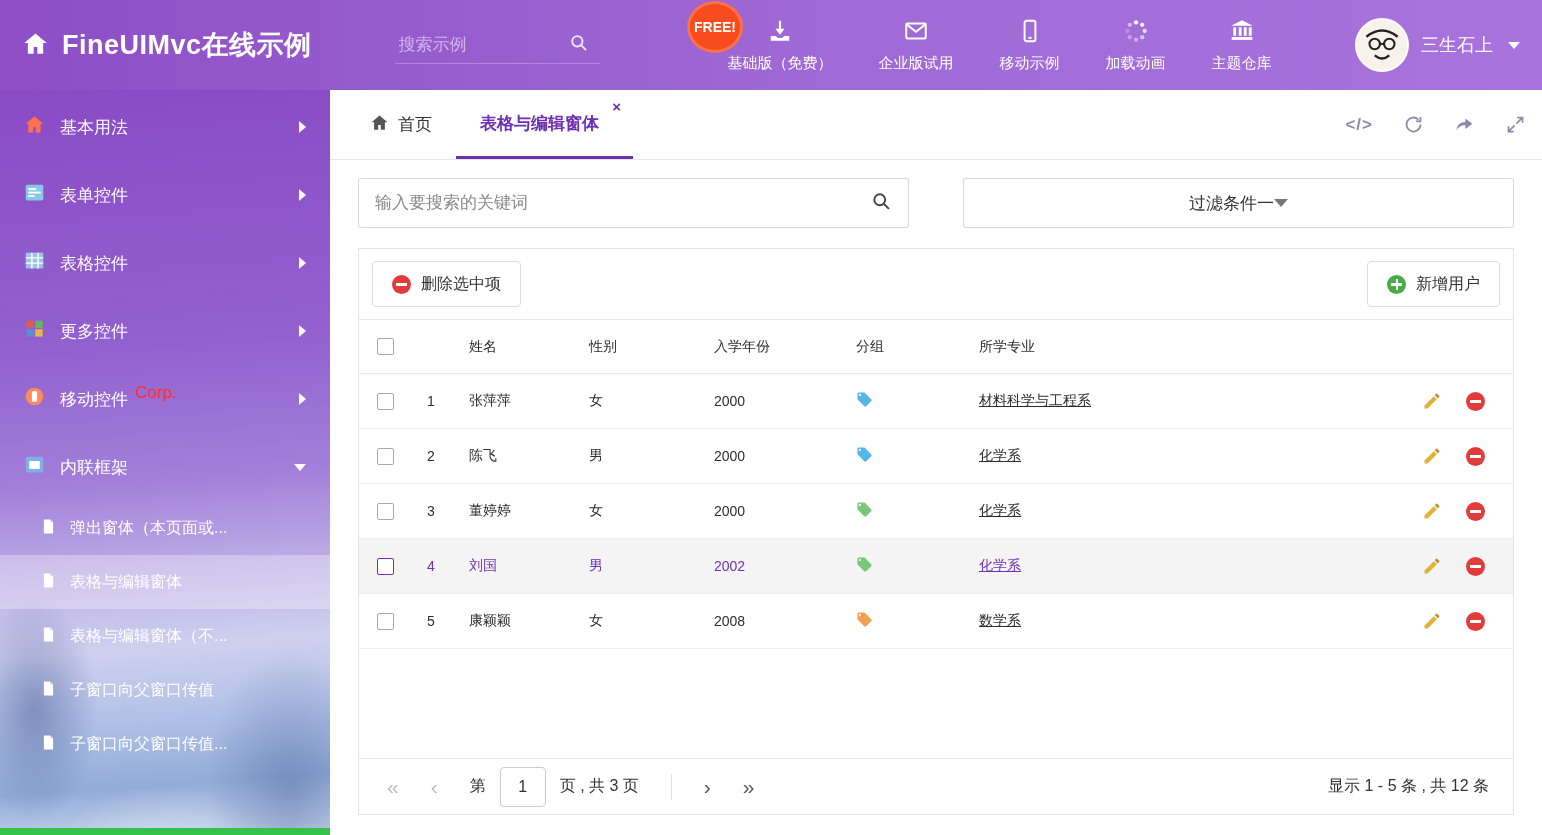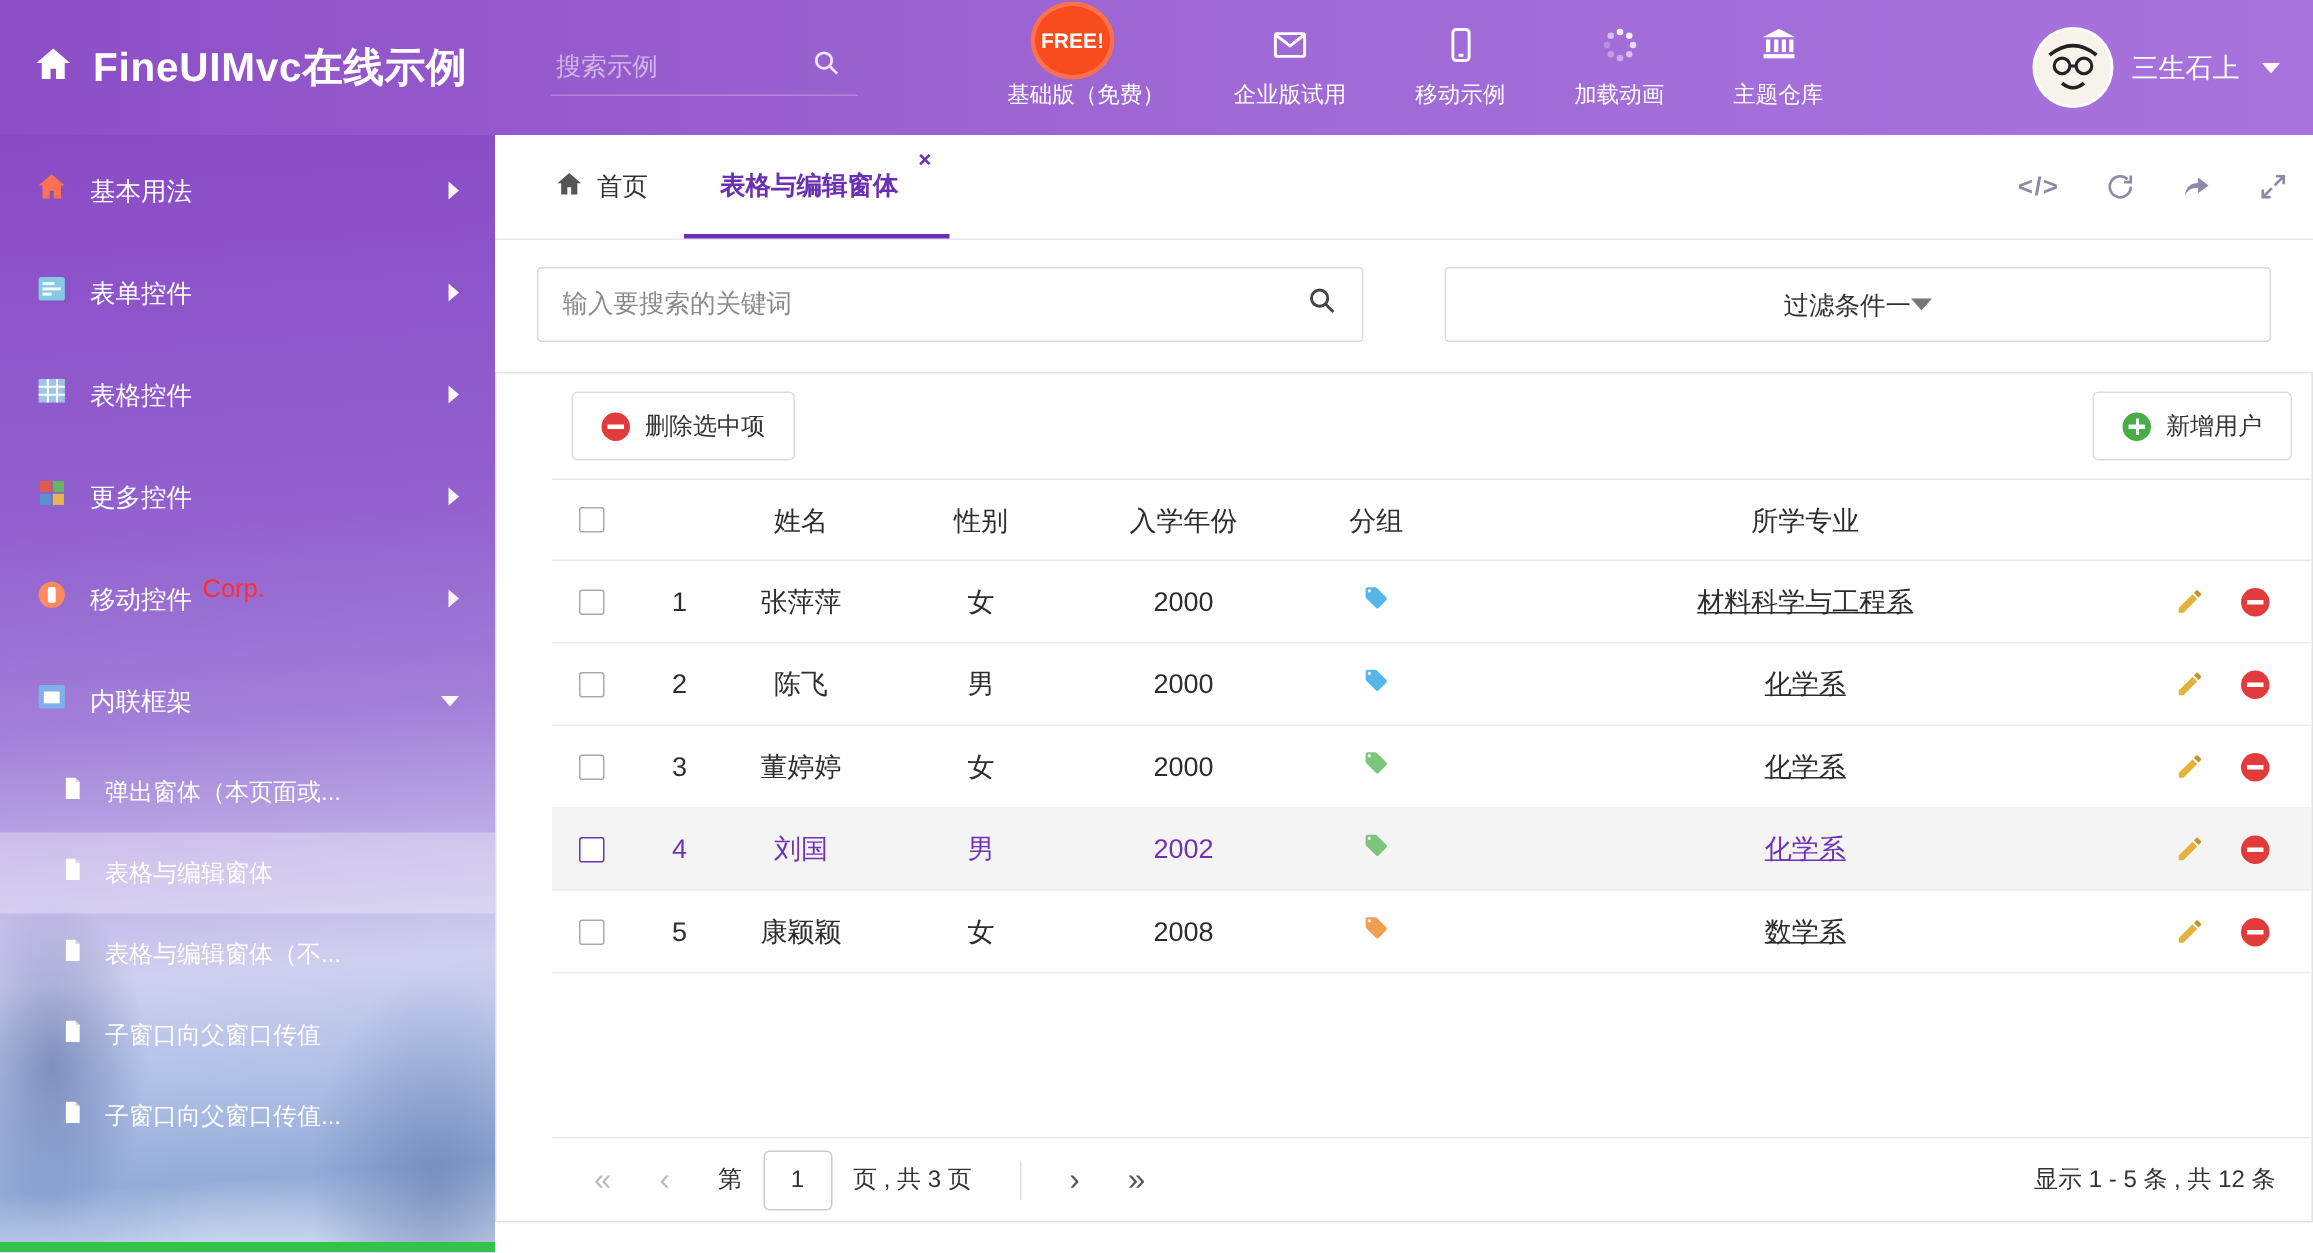--- a/index.html
+++ b/index.html
@@ -3,21 +3,21 @@
 <meta charset="utf-8">
 <style>
   * { box-sizing: border-box; margin: 0; padding: 0; }
   html,body { width:1542px; height:835px; overflow:hidden;
     font-family:"Liberation Sans","DejaVu Sans",sans-serif; }
   .app { display:grid; grid-template-columns:330px 1fr; grid-template-rows:90px 1fr;
     width:1542px; height:835px; }
 
   
   .topbar { grid-column:1/3; background:linear-gradient(90deg,#8d4ec6,#a06ad6 55%,#a873dd);
-    color:#fff; display:flex; align-items:center; padding:0 22px; position:relative; }
+    color:#fff; display:flex; align-items:center; padding:0 22px; position:relative;gap:28px; }
   .brand { display:flex; align-items:center; gap:13px; }
   .brand-title { font-size:27px; font-weight:bold; letter-spacing:.5px; }
   .hsearch { margin-left:55px; display:flex; align-items:center; gap:10px;
     border-bottom:1px solid rgba(255,255,255,.25); padding:6px 4px; width:205px; }
   .hsearch input { background:transparent; border:none; outline:none; color:rgba(255,255,255,.9);
     font-size:17px; width:160px; font-family:inherit; }
   .hsearch input::placeholder { color:rgba(255,255,255,.55); }
   .hsearch svg { opacity:.85; }
   .free-badge { position:absolute; left:687px; top:1px; width:56px; height:52px;
     background:#f84b1e; border-radius:50%; color:#fff; font-weight:bold; font-size:14px;
@@ -70,34 +70,34 @@
   .filters { display:flex; gap:14px; padding:18px 28px 20px; }
   .search-box, .filter-select { flex:1; height:50px; border:1px solid #d9d9d9; border-radius:3px;
     display:flex; align-items:center; padding:0 16px; color:#333; }
   .search-box input { flex:1; border:none; outline:none; font-size:17px; color:#333; font-family:inherit; }
   .search-box input::placeholder { color:#8a8a8a; }
   .search-box svg { color:#444; cursor:pointer; }
   .filter-select { justify-content:center; font-size:17px; cursor:pointer;margin-left:40px; }
   .select-caret { width:0; height:0; border-left:7px solid transparent; border-right:7px solid transparent;
     border-top:8px solid #777; }
 
-  .panel { flex:1; margin:0 0 20px; border:1px solid #e3e3e3; display:flex; flex-direction:column;
-    overflow:hidden;padding-left:37px; }
+  .panel { flex:1; margin:0 28px 20px; border:1px solid #e3e3e3; display:flex; flex-direction:column;
+    overflow:hidden; }
   .panel-toolbar { padding:12px 13px; display:flex; justify-content:space-between; }
   .btn { height:46px; border:1px solid #ddd; border-radius:4px; background:#fff; display:flex;
     align-items:center; gap:10px; padding:0 19px; font-size:16px; color:#333; cursor:pointer;
     font-family:inherit; }
   .ico-circle { width:19px; height:19px; border-radius:50%; position:relative; display:inline-block; }
   .ico-minus { background:#e23b3b; }
   .ico-minus::after { content:""; position:absolute; left:4px; right:4px; top:8.5px; height:2.5px; background:#fff; }
   .ico-plus { background:#47ad47; }
   .ico-plus::before { content:""; position:absolute; left:4px; right:4px; top:8.5px; height:2.5px; background:#fff; }
   .ico-plus::after { content:""; position:absolute; top:4px; bottom:4px; left:8.5px; width:2.5px; background:#fff; }
 
-  .thead, .grid-row { display:flex; align-items:center; height:55px; font-size:18px; color:#2d2d2d;text-align:center; }
+  .thead, .grid-row { display:flex; align-items:center; height:55px; font-size:14px; color:#2d2d2d; }
   .thead { border-top:1px solid #e8e8e8; border-bottom:1px solid #e8e8e8; }
   .grid-row { border-bottom:1px solid #eeeeee; }
   .grid-row.selected { background:#f4f4f4; }
   .grid-row.selected .cell-text, .grid-row.selected .major-link { color:#7031b8; }
   .c-check { width:52px; display:flex; justify-content:center; }
   .c-num  { width:50px; padding-left:16px; }
   .c-name { width:120px; padding-left:8px; }
   .c-gender { width:120px; padding-left:8px; }
   .c-year { width:145px; padding-left:13px; }
   .c-group { width:115px; padding-left:10px; }

